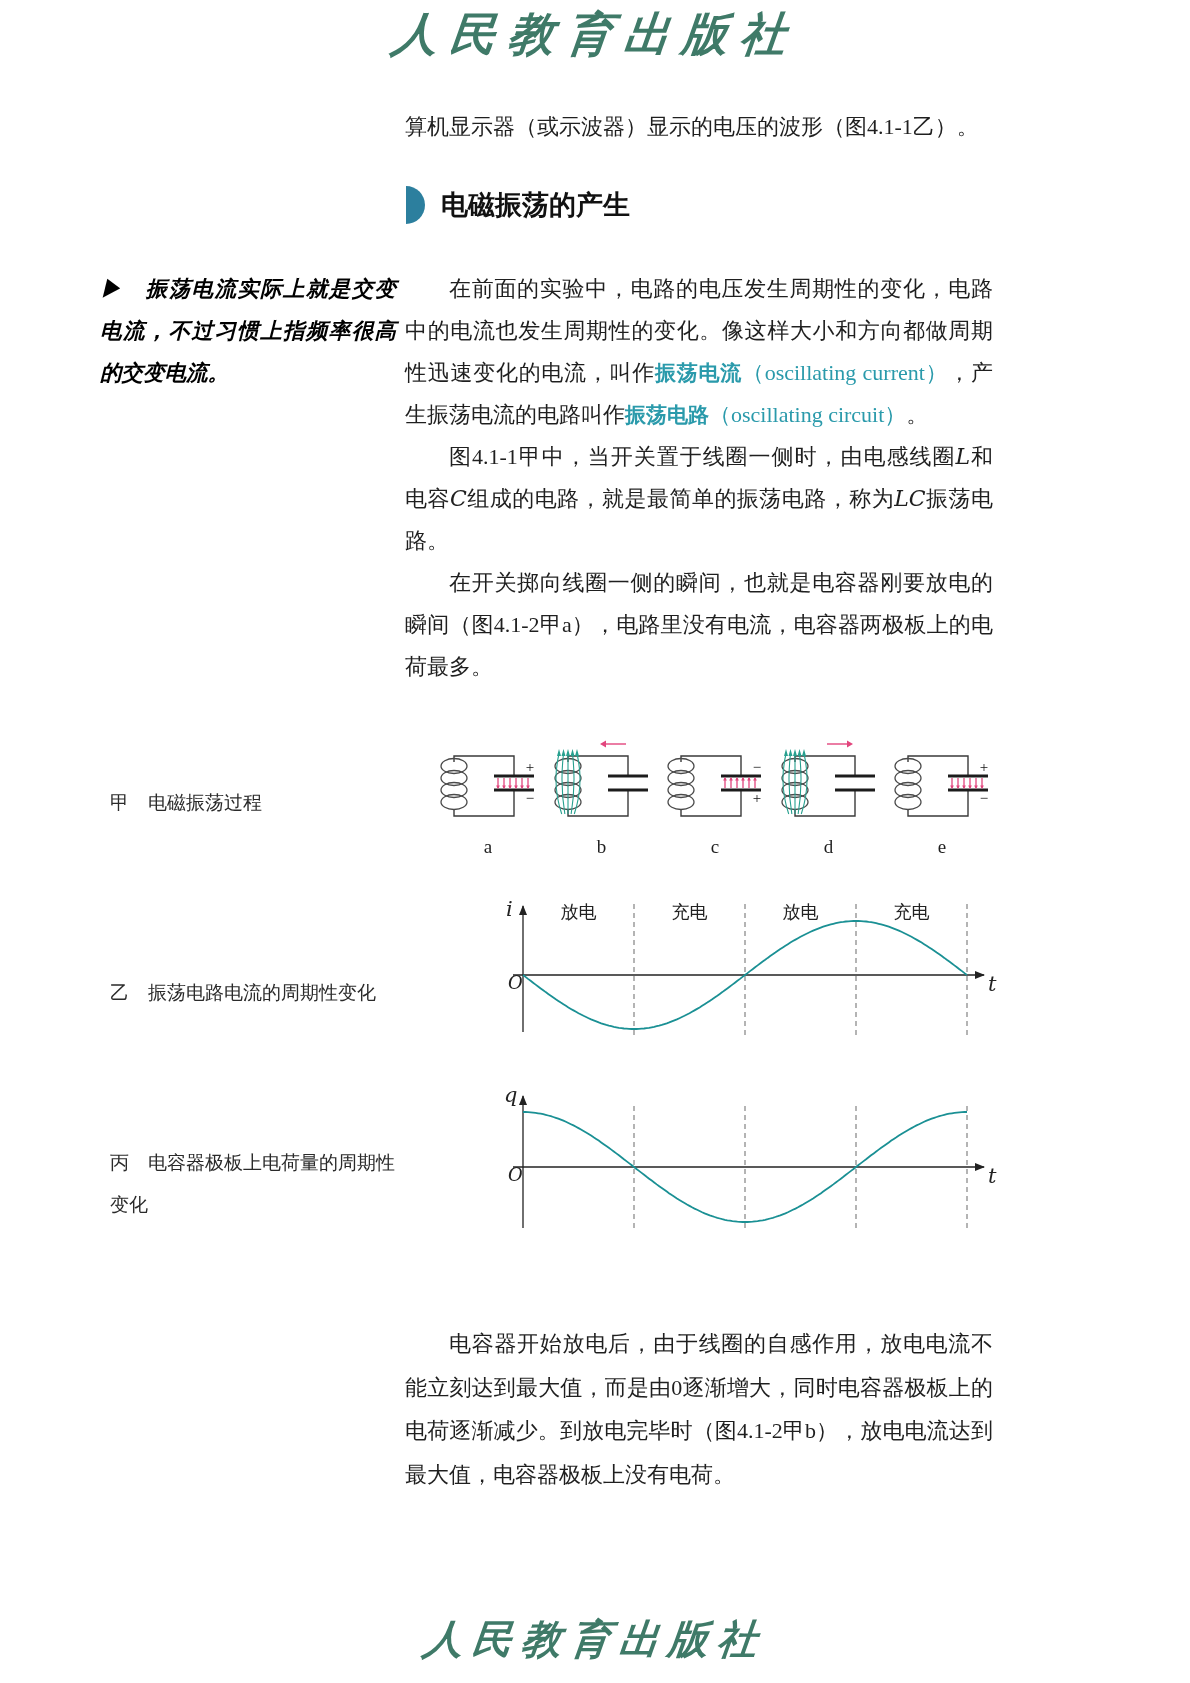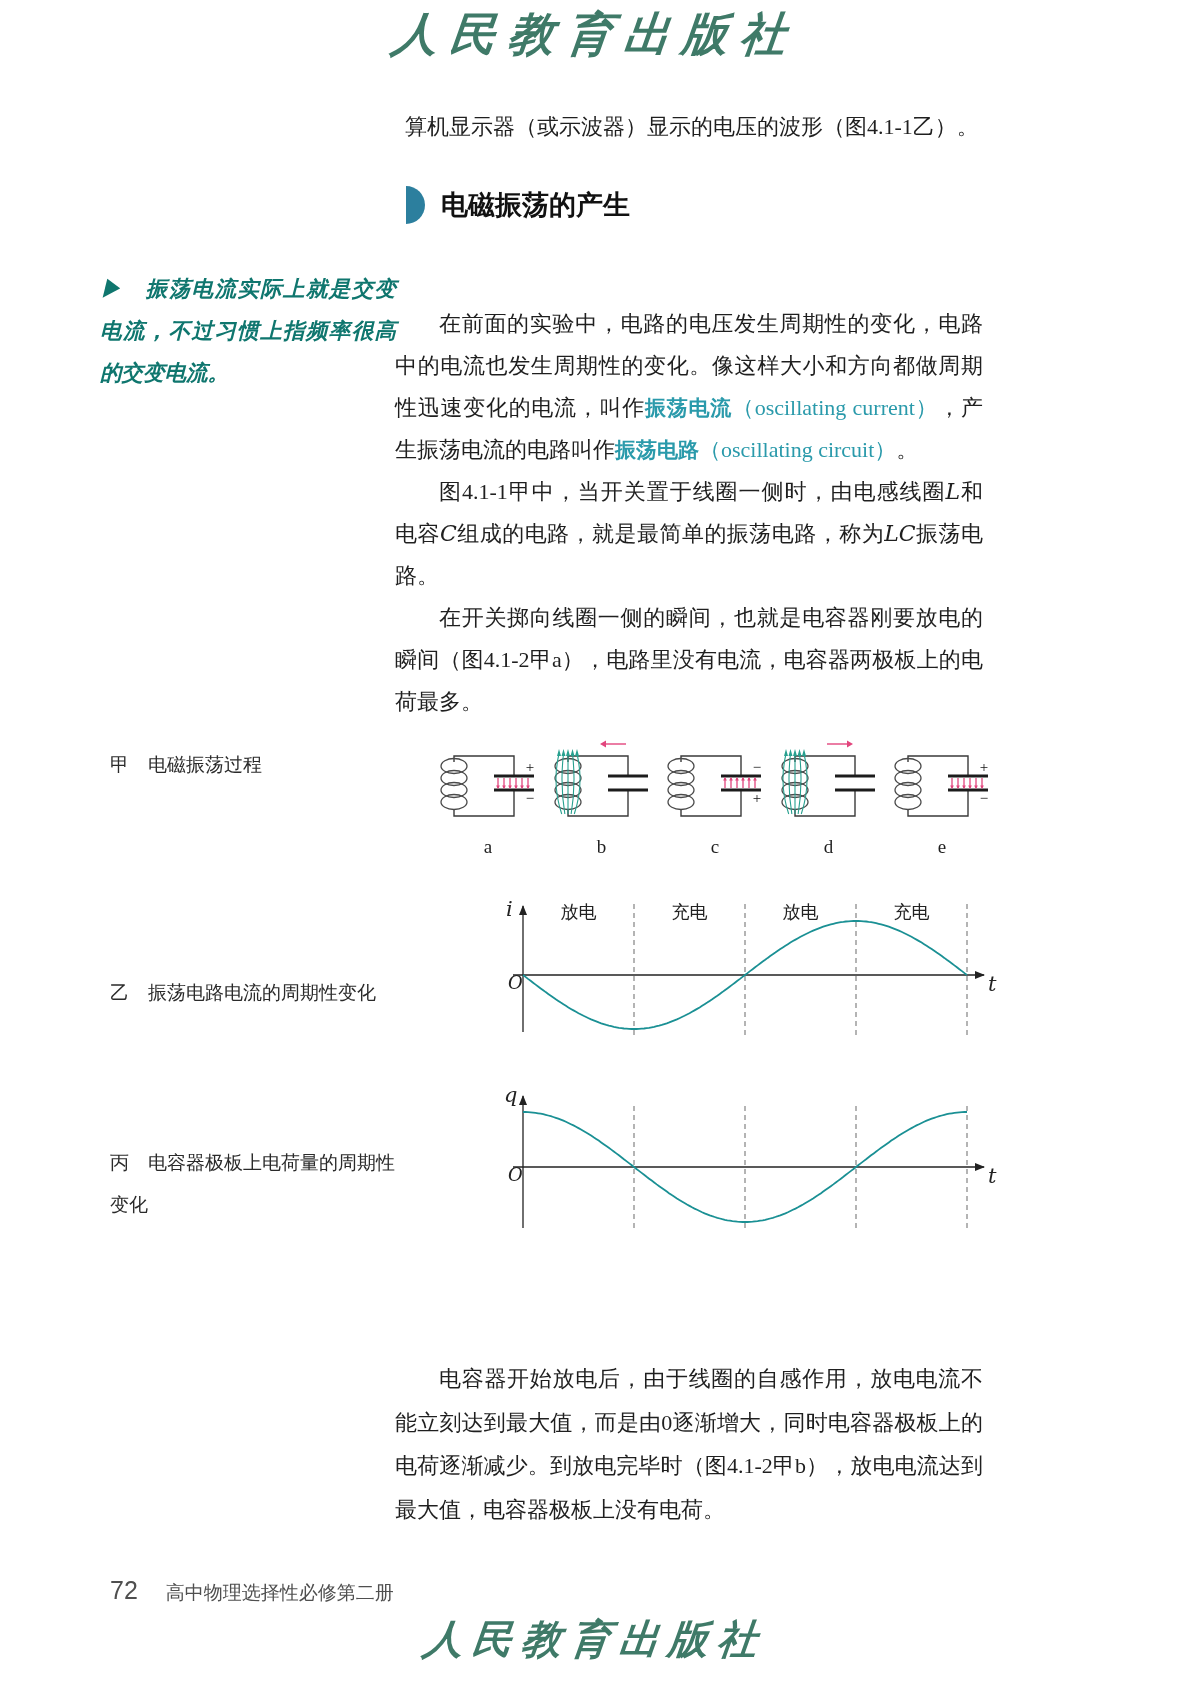--- a/index.html
+++ b/index.html
@@ -8,29 +8,29 @@
   .calli{position:absolute;left:0;width:100%;text-align:center;font-family:"DejaVu Serif",serif;
          font-style:italic;font-weight:bold;transform:skewX(-6deg);letter-spacing:12px;}
   .calli.top{top:4px;font-size:46px;}
   .calli.bottom{top:1612px;font-size:40px;letter-spacing:9px;}
   .intro{position:absolute;left:405px;top:112px;width:587px;font-size:22px;}
   .heading{position:absolute;left:406px;top:186px;display:flex;align-items:center;}
   .hmark{width:19px;height:38px;border-radius:0 19px 19px 0;}
   .htitle{margin-left:16px;font-family:Liberation Serif, serif;font-weight:bold;font-size:27px;color:#111;}
   .sidenote{position:absolute;left:100px;top:268px;width:296px;font-size:21.5px;line-height:42px;
             font-style:italic;text-align:justify;font-weight:bold;}
-  .coltext{position:absolute;left:395px;width:588px;font-size:22px;text-align:justify;margin-top:35px;}
+  .coltext{position:absolute;left:405px;width:588px;font-size:22px;text-align:justify;}
   .coltext p{margin:0;text-indent:2em;}
   #text-top{top:268px;line-height:42px;}
   #text-bottom{top:1322px;line-height:43.5px;}
   .term{font-weight:bold;font-family:"Liberation Sans",sans-serif;font-size:21px;}
   .en{font-family:"Liberation Serif",serif;}
   .var{font-style:italic;font-family:"DejaVu Serif",serif;}
   .sidelabel{position:absolute;left:110px;font-size:19px;color:#2a2a2a;}
-  #label-jia{top:752px;}
+  #label-jia{top:790px;}
   #label-yi{top:968px;margin-top:12px;}
   #label-bing{top:1142px;width:300px;line-height:42px;}
   .figjia{position:absolute;left:440px;top:736px;width:550px;display:flex;justify-content:space-between;}
   .figlabels{position:absolute;left:440px;top:836px;width:550px;display:flex;justify-content:space-between;
              font-size:19px;}
   .figlabels span{width:96px;text-align:center;}
   .graph1{position:absolute;left:478px;top:892px;}
   .graph2{position:absolute;left:478px;top:1080px;}
   .caption{position:absolute;left:405px;top:1258px;width:588px;text-align:center;font-size:20px;}
   .footer{position:absolute;left:110px;top:1576px;display:flex;align-items:baseline;color:#4f4f4f;}
@@ -52,21 +52,21 @@
 
   <div class="calli top" style="color: rgb(63, 122, 104);">人民教育出版社</div>
 
   <div class="intro">算机显示器（或示波器）显示的电压的波形（图4.1-1乙）。</div>
 
   <div class="heading">
     <div class="hmark" style="background: rgb(44, 127, 158);"></div>
     <div class="htitle">电磁振荡的产生</div>
   </div>
 
-  <div class="sidenote" style="color: #0f766e;">▶　振荡电流实际上就是交变电流，不过习惯上指频率很高的交变电流。</div>
+  <div class="sidenote" style="color: #000000;">▶　振荡电流实际上就是交变电流，不过习惯上指频率很高的交变电流。</div>
 
   <div class="coltext" id="text-top">
       <p><span>在前面的实验中，电路的电压发生周期性的变化，电路中的电流也发生周期性的变化。像这样大小和方向都做周期性迅速变化的电流，叫作</span><span class="term" style="color: rgb(42, 154, 171);">振荡电流</span><span class="en" style="color: rgb(42, 154, 171);">（oscillating current）</span><span>，产生振荡电流的电路叫作</span><span class="term" style="color: rgb(42, 154, 171);">振荡电路</span><span class="en" style="color: rgb(42, 154, 171);">（oscillating circuit）</span><span>。</span></p>
       <p><span>图4.1-1甲中，当开关置于线圈一侧时，由电感线圈</span><span class="var">L</span><span>和电容</span><span class="var">C</span><span>组成的电路，就是最简单的振荡电路，称为</span><span class="var">LC</span><span>振荡电路。</span></p>
       <p><span>在开关掷向线圈一侧的瞬间，也就是电容器刚要放电的瞬间（图4.1-2甲a），电路里没有电流，电容器两极板上的电荷最多。</span></p>
     </div>
 
   <div class="sidelabel" id="label-jia">甲　电磁振荡过程</div>
   <div class="figjia" id="circuits">
       <div><svg width="96" height="92" viewBox="0 0 96 92">
@@ -223,20 +223,16 @@
         <text class="olab" x="30" y="101">O</text>
         <text class="axlab" x="510" y="103">t</text>
         <path d="M45.0 32.0L47.5 32.0L50.0 32.1L52.6 32.3L55.1 32.6L57.6 32.9L60.1 33.3L62.7 33.7L65.2 34.2L67.7 34.8L70.2 35.5L72.8 36.2L75.3 37.0L77.8 37.8L80.3 38.7L82.8 39.7L85.4 40.7L87.9 41.8L90.4 43.0L92.9 44.2L95.5 45.4L98.0 46.7L100.5 48.1L103.0 49.5L105.5 51.0L108.1 52.5L110.6 54.0L113.1 55.6L115.6 57.3L118.2 58.9L120.7 60.6L123.2 62.4L125.7 64.2L128.3 66.0L130.8 67.8L133.3 69.6L135.8 71.5L138.3 73.4L140.9 75.3L143.4 77.2L145.9 79.2L148.4 81.1L151.0 83.1L153.5 85.0L156.0 87.0L158.5 89.0L161.0 90.9L163.6 92.9L166.1 94.8L168.6 96.8L171.1 98.7L173.7 100.6L176.2 102.5L178.7 104.4L181.2 106.2L183.8 108.0L186.3 109.8L188.8 111.6L191.3 113.4L193.8 115.1L196.4 116.7L198.9 118.4L201.4 120.0L203.9 121.5L206.5 123.0L209.0 124.5L211.5 125.9L214.0 127.3L216.5 128.6L219.1 129.8L221.6 131.0L224.1 132.2L226.6 133.3L229.2 134.3L231.7 135.3L234.2 136.2L236.7 137.0L239.3 137.8L241.8 138.5L244.3 139.2L246.8 139.8L249.3 140.3L251.9 140.7L254.4 141.1L256.9 141.4L259.4 141.7L262.0 141.9L264.5 142.0L267.0 142.0L269.5 142.0L272.0 141.9L274.6 141.7L277.1 141.4L279.6 141.1L282.1 140.7L284.7 140.3L287.2 139.8L289.7 139.2L292.2 138.5L294.8 137.8L297.3 137.0L299.8 136.2L302.3 135.3L304.8 134.3L307.4 133.3L309.9 132.2L312.4 131.0L314.9 129.8L317.5 128.6L320.0 127.3L322.5 125.9L325.0 124.5L327.5 123.0L330.1 121.5L332.6 120.0L335.1 118.4L337.6 116.7L340.2 115.1L342.7 113.4L345.2 111.6L347.7 109.8L350.3 108.0L352.8 106.2L355.3 104.4L357.8 102.5L360.3 100.6L362.9 98.7L365.4 96.8L367.9 94.8L370.4 92.9L373.0 90.9L375.5 89.0L378.0 87.0L380.5 85.0L383.0 83.1L385.6 81.1L388.1 79.2L390.6 77.2L393.1 75.3L395.7 73.4L398.2 71.5L400.7 69.6L403.2 67.8L405.8 66.0L408.3 64.2L410.8 62.4L413.3 60.6L415.8 58.9L418.4 57.3L420.9 55.6L423.4 54.0L425.9 52.5L428.5 51.0L431.0 49.5L433.5 48.1L436.0 46.7L438.5 45.4L441.1 44.2L443.6 43.0L446.1 41.8L448.6 40.7L451.2 39.7L453.7 38.7L456.2 37.8L458.7 37.0L461.3 36.2L463.8 35.5L466.3 34.8L468.8 34.2L471.3 33.7L473.9 33.3L476.4 32.9L478.9 32.6L481.4 32.3L484.0 32.1L486.5 32.0L489.0 32.0" fill="none" stroke="#1a9094" stroke-width="1.8"></path>
       </svg></div>
 
 
   <div class="coltext" id="text-bottom">
       <p><span>电容器开始放电后，由于线圈的自感作用，放电电流不能立刻达到最大值，而是由0逐渐增大，同时电容器极板上的电荷逐渐减少。到放电完毕时（图4.1-2甲b），放电电流达到最大值，电容器极板上没有电荷。</span></p>
     </div>
 
-  <div class="footer">
-    <span class="pagenum">72</span>
-    <span class="booktitle">高中物理选择性必修第二册</span>
-  </div>
 
   <div class="calli bottom" style="color: rgb(63, 122, 104);">人民教育出版社</div>
 
 </div>
 
 </body></html>

